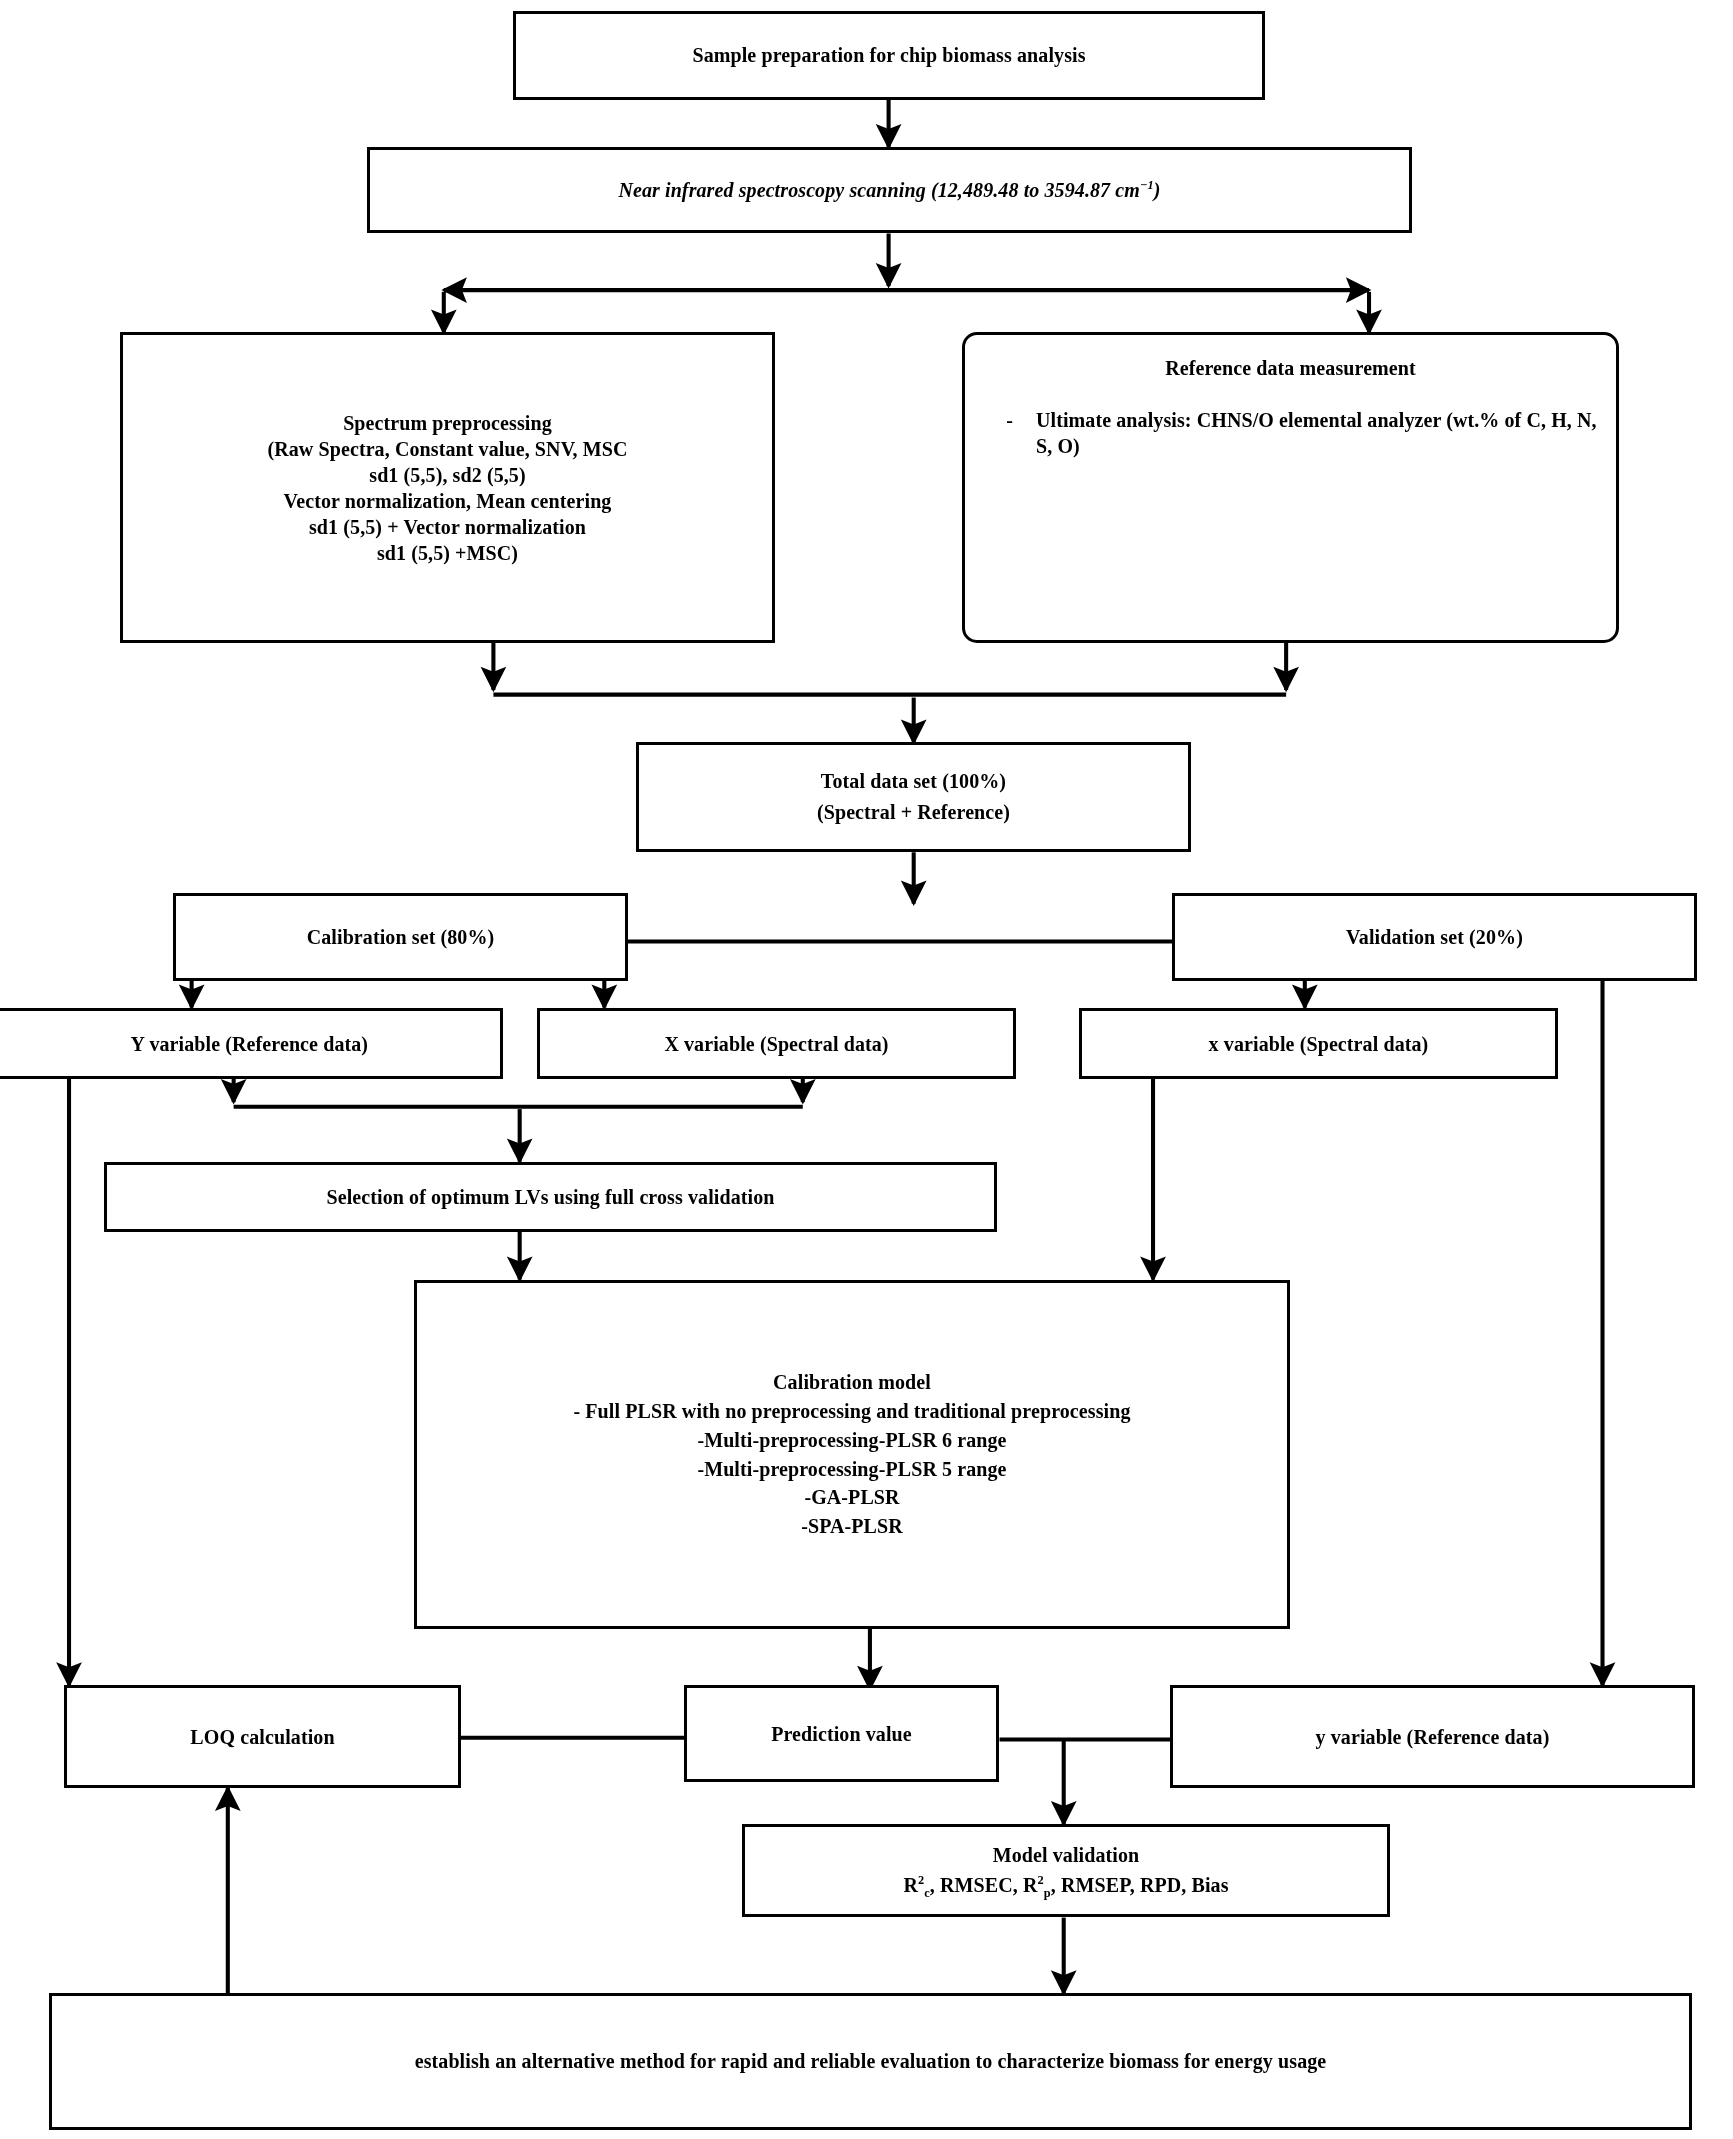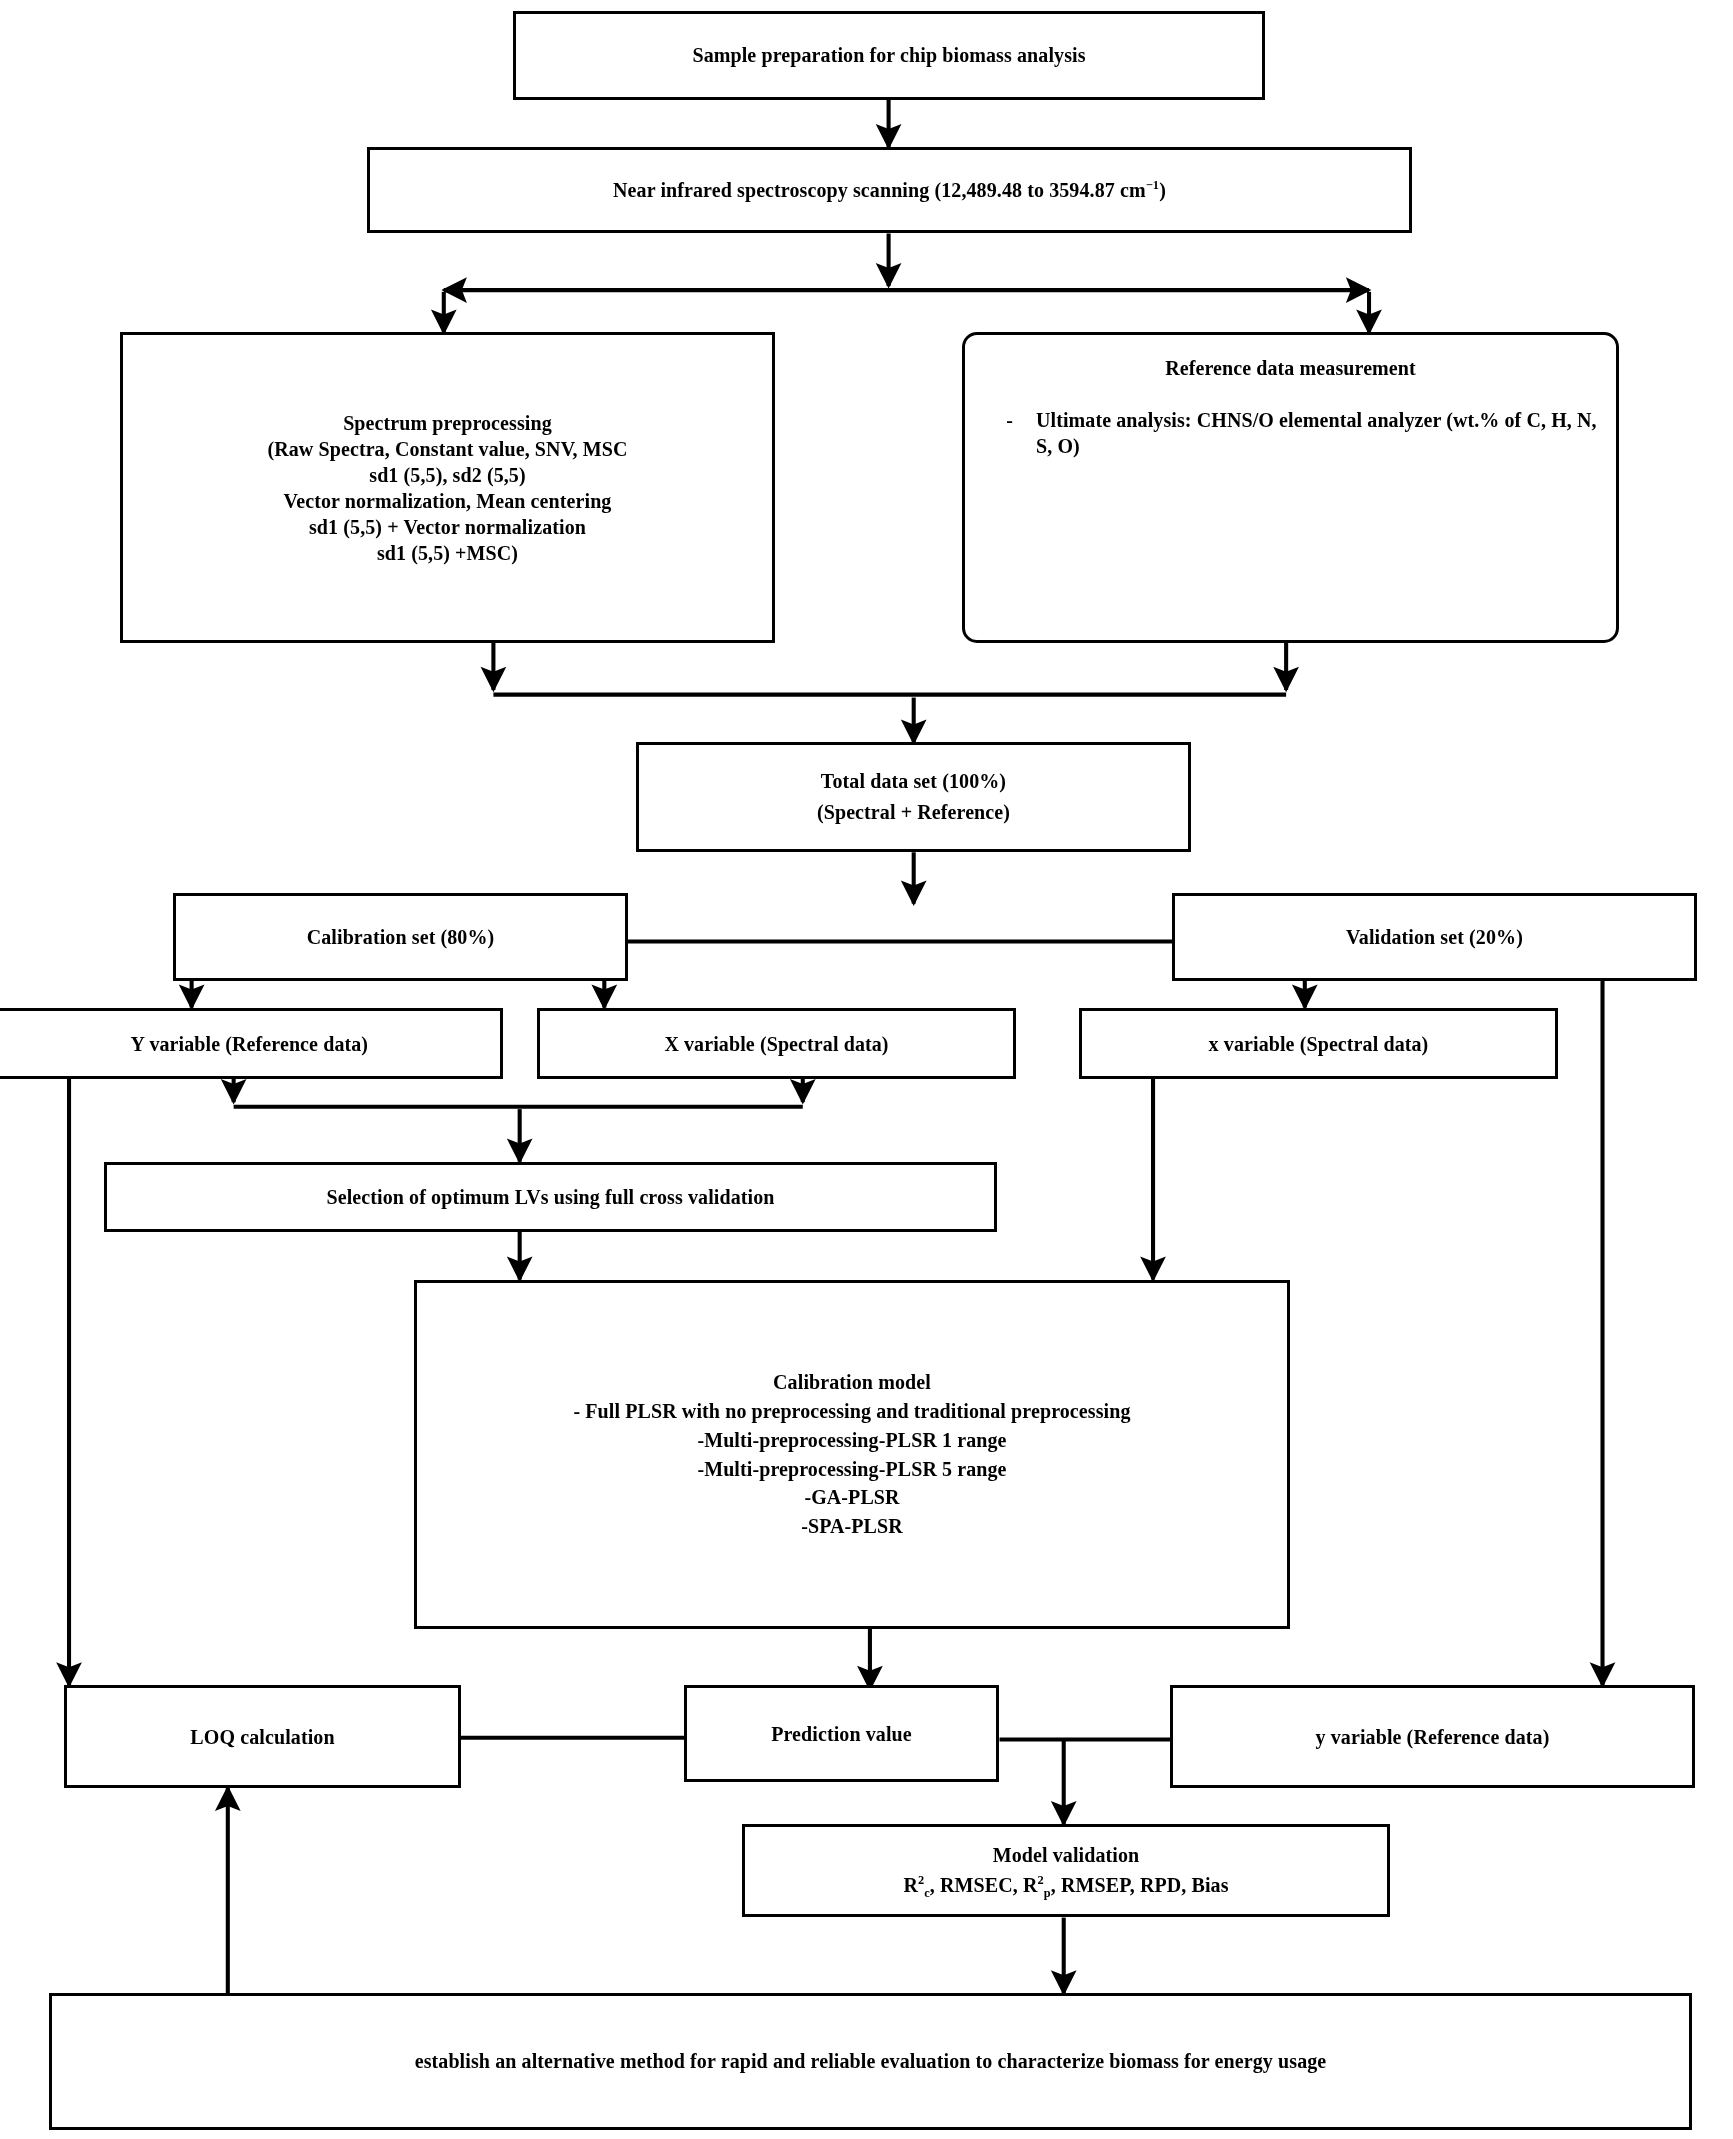--- a/index.html
+++ b/index.html
@@ -83,21 +83,21 @@
     <path d="M400 1896 L1375 1896"></path>
 
     <path d="M1712 2980 L2005 2980"></path>
   </g>
 </svg>
 
 <div class="box" style="left:513px;top:10.5px;width:752px;height:89px;">
   <div class="txt">Sample preparation for chip biomass analysis</div>
 </div>
 
-<div class="box" style="left:367px;top:147px;width:1045px;height:86px;">
+<div class="box" style="left:367px;top:147px;width:1045px;height:86px;font-style:italic;">
   <div class="txt">
     <span>Near infrared spectroscopy scanning (12,489.48 to 3594.87 cm</span><sup>−1</sup><span>)</span>
   </div>
 </div>
 
 <div class="box" style="left:120px;top:332px;width:655px;height:311px;">
   <div class="txt">
     <div>Spectrum preprocessing</div>
     <div>(Raw Spectra, Constant value, SNV, MSC</div>
     <div>sd1 (5,5), sd2 (5,5)</div>
@@ -145,21 +145,21 @@
 </div>
 
 <div class="box" style="left:104px;top:1162px;width:893px;height:70px;">
   <div class="txt">Selection of optimum LVs using full cross validation</div>
 </div>
 
 <div class="box" style="left:414px;top:1280px;width:876px;height:349px;">
   <div class="txt" style="line-height:1.44;">
     <div>Calibration model</div>
     <div>- Full PLSR with no preprocessing and traditional preprocessing</div>
-    <div>-Multi-preprocessing-PLSR 1 range</div>
+    <div>-Multi-preprocessing-PLSR 6 range</div>
     <div>-Multi-preprocessing-PLSR 5 range</div>
     <div>-GA-PLSR</div>
     <div>-SPA-PLSR</div>
   </div>
 </div>
 
 <div class="box" style="left:64px;top:1685px;width:397px;height:103px;">
   <div class="txt">LOQ calculation</div>
 </div>
 

